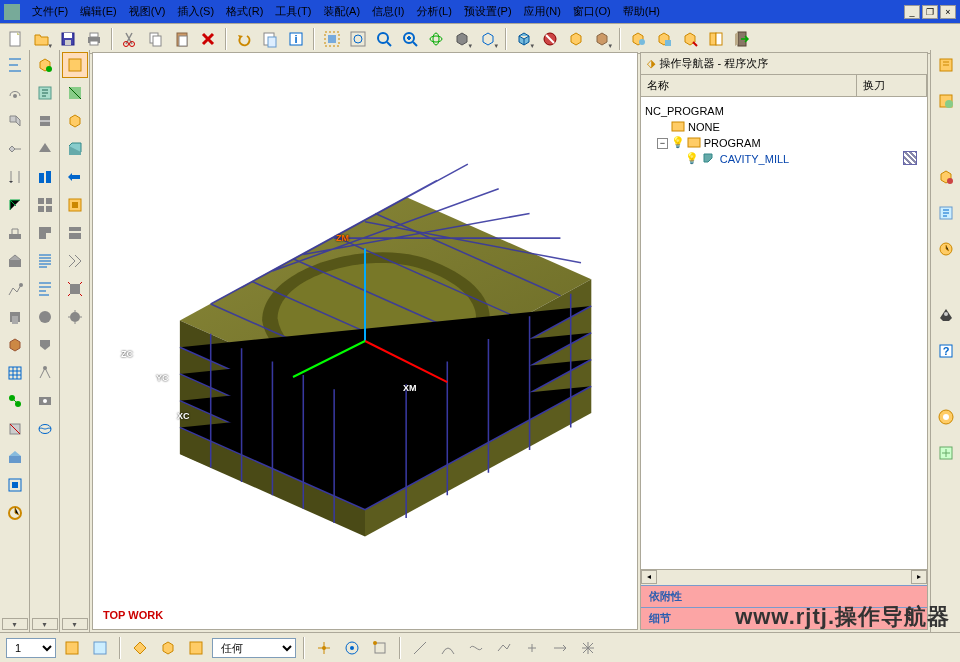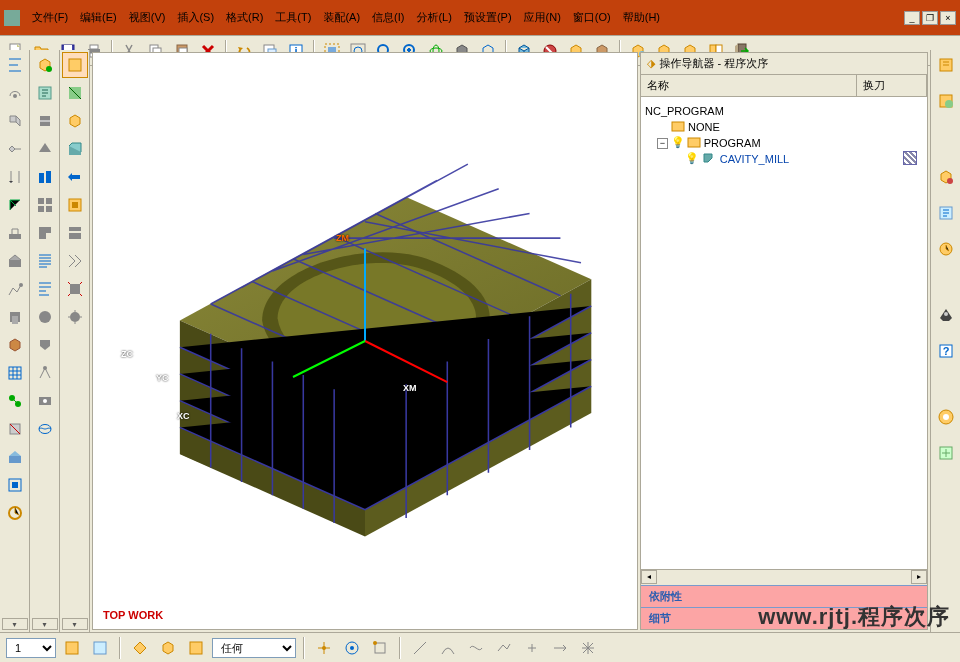--- a/index.html
+++ b/index.html
@@ -1,17 +1,17 @@
 <!DOCTYPE html>
 <html><head>
 <meta charset="utf-8">
 <style>
 * { margin: 0; padding: 0; box-sizing: border-box; font-family: "Microsoft YaHei", Arial, sans-serif; }
 body { width: 960px; height: 662px; background: #ece9d8; overflow: hidden; position: relative; }
-.menubar { height: 36px; background: #c2410c; display: flex; align-items: center; padding: 0 4px; border-bottom: 1px solid #aca899; font-size: 11px; }
+.menubar { height: 24px; background: #1d4ed8; display: flex; align-items: center; padding: 0 4px; border-bottom: 1px solid #aca899; font-size: 11px; }
 .menubar .logo { width: 16px; height: 16px; background: #7a9; margin-right: 6px; }
 .menubar .menu-item { padding: 2px 6px; cursor: pointer; }
 .win-btns { margin-left: auto; display: flex; gap: 2px; }
 .win-btn { width: 16px; height: 14px; border: 1px solid #999; background: #ece9d8; font-size: 9px; text-align: center; line-height: 12px; cursor: pointer; }
 .toolbar-row { height: 30px; background: #ece9d8; border-bottom: 1px solid #aca899; display: flex; align-items: center; padding: 0 4px; gap: 2px; }
 .tb-btn { width: 24px; height: 24px; border: 1px solid transparent; display: flex; align-items: center; justify-content: center; cursor: pointer; position: relative; }
 .tb-btn.drop::after { content: "▾"; font-size: 7px; position: absolute; right: 1px; bottom: 0; color: #555; }
 .tb-sep { width: 2px; height: 22px; border-left: 1px solid #aca899; border-right: 1px solid #fff; margin: 0 3px; }
 .tb-icon { width: 18px; height: 18px; }
 .main-area { position: absolute; top: 50px; bottom: 30px; left: 0; right: 0; display: flex; }
@@ -722,13 +722,13 @@
         <path d="M3 9 H15 M12 6 L15 9 L12 12" stroke="#888" fill="none"></path>
       </svg>
     </div>
   <div class="tb-btn">
       <svg class="tb-icon" viewBox="0 0 18 18">
         <path d="M3 9 H15 M9 3 V15 M4 4 L14 14 M14 4 L4 14" stroke="#888"></path>
       </svg>
     </div>
 </div>
 
-<div class="watermark">www.rjtj.程序次序</div>
+<div class="watermark">www.rjtj.操作导航器</div>
 
 </body></html>

